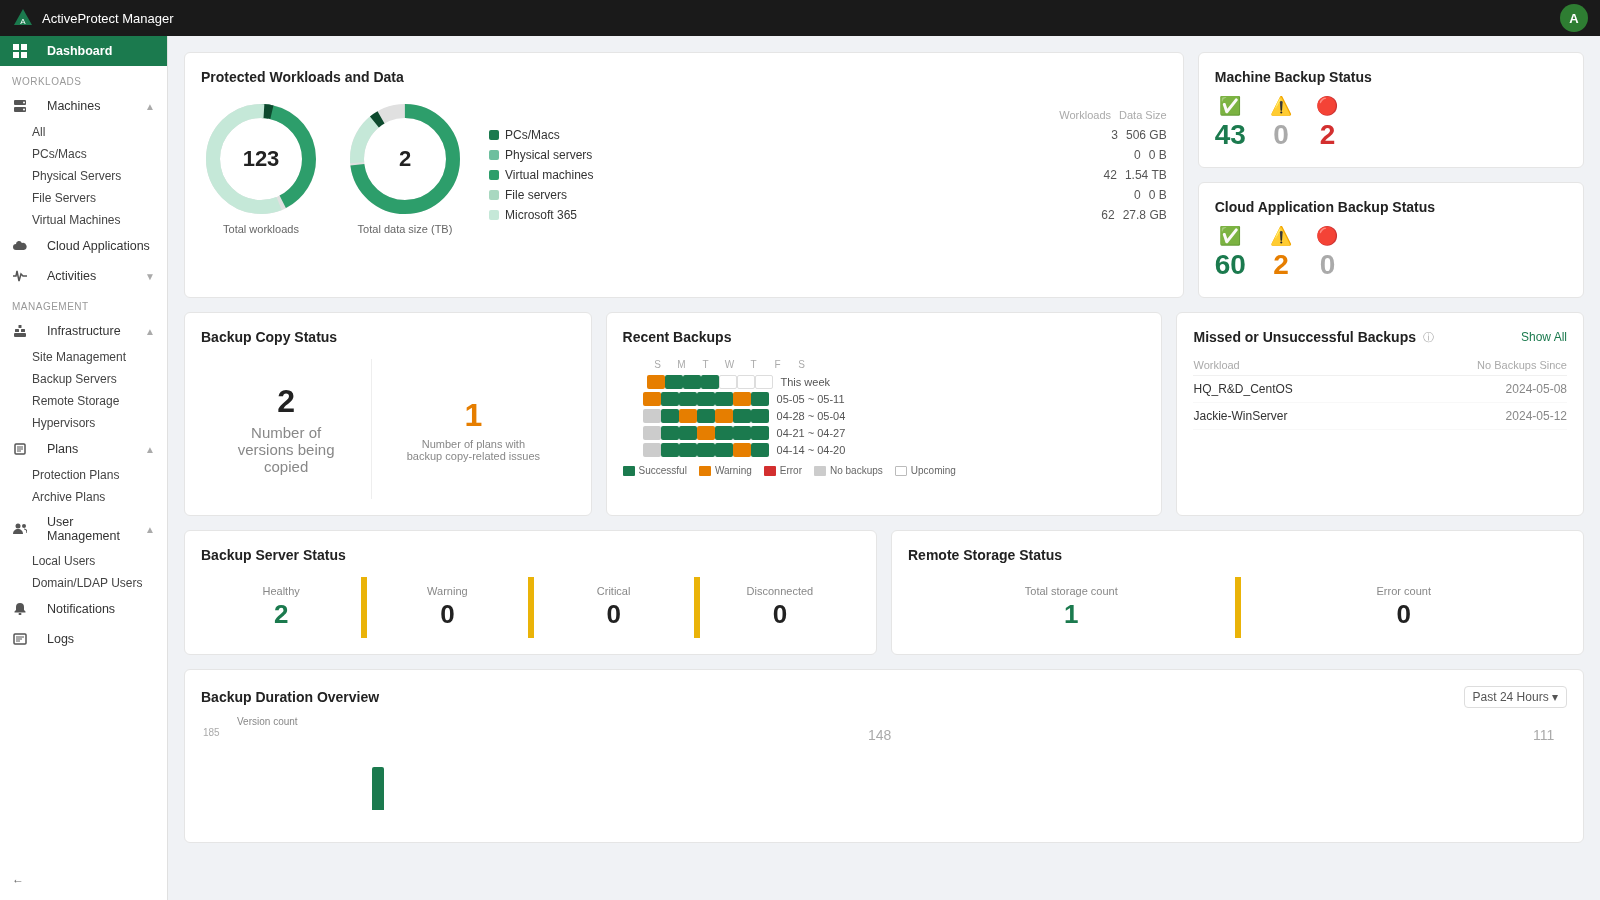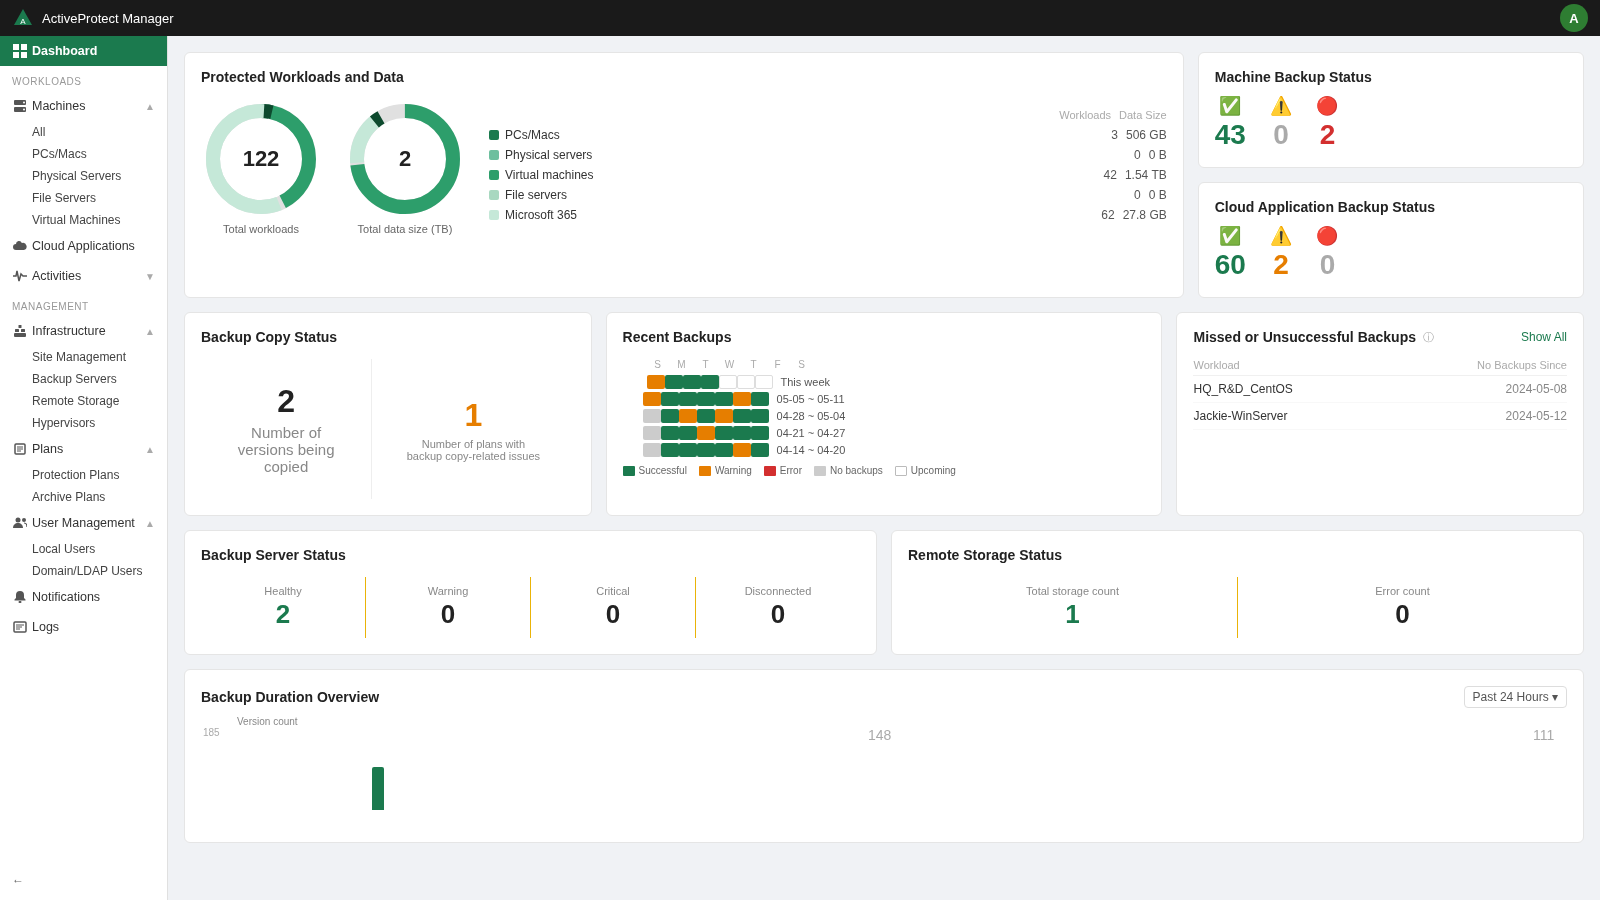--- a/index.html
+++ b/index.html
@@ -10,21 +10,21 @@
     .topbar-logo { width: 22px; height: 22px; margin-right: 8px; }
     .topbar-title { color: #fff; font-size: 13px; font-weight: 500; flex: 1; }
     .topbar-avatar { width: 28px; height: 28px; border-radius: 50%; background: #2e7d32; color: #fff; display: flex; align-items: center; justify-content: center; font-size: 13px; font-weight: 600; }
 
     
     .app-body { display: flex; flex: 1; overflow: hidden; }
 
     
     .sidebar { width: 168px; background: #fff; border-right: 1px solid #e0e0e0; display: flex; flex-direction: column; overflow-y: auto; flex-shrink: 0; }
     .sidebar-section-header { padding: 10px 12px 4px; font-size: 10px; color: #999; text-transform: uppercase; letter-spacing: 0.5px; }
-    .sidebar-item { display: flex; align-items: center; padding: 7px 12px; cursor: pointer; color: #333; font-size: 12.5px; gap: 4px; }
+    .sidebar-item { display: flex; align-items: center; padding: 7px 12px; cursor: pointer; color: #333; font-size: 12.5px; gap: 19px; }
     .sidebar-item.active { background: #1b7a4e; color: #fff; font-weight: 600; }
     .sidebar-item.active .sidebar-icon { color: #fff; }
     .sidebar-icon { width: 16px; height: 16px; display: flex; align-items: center; justify-content: center; color: #555; flex-shrink: 0; }
     .sidebar-sub { padding-left: 32px; font-size: 12px; color: #444; padding-top: 4px; padding-bottom: 4px; cursor: pointer; }
     .sidebar-chevron { margin-left: auto; font-size: 10px; color: #aaa; }
     .sidebar-bottom { margin-top: auto; padding: 8px 12px; }
     .sidebar-collapse { display: flex; align-items: center; gap: 6px; color: #666; cursor: pointer; font-size: 12px; padding: 6px 0; }
 
     
     .main { flex: 1; overflow-y: auto; padding: 16px; display: flex; flex-direction: column; gap: 14px; }
@@ -109,21 +109,21 @@
     .missed-table td:last-child { text-align: right; color: #888; }
     .info-icon { color: #aaa; font-size: 11px; margin-left: 3px; cursor: pointer; }
 
     
     .third-row { display: flex; gap: 14px; }
     .card-backup-server { flex: 1; }
     .card-remote-storage { flex: 1; }
 
     
     .server-status-row { display: flex; gap: 0; align-items: stretch; margin-top: 10px; }
-    .server-status-col { flex: 1; display: flex; flex-direction: column; align-items: center; gap: 2px; padding: 8px 0; border-right: 1px solid #eab308; }
+    .server-status-col { flex: 1; display: flex; flex-direction: column; align-items: center; gap: 2px; padding: 8px 0; border-right: 6px solid #eab308; }
     .server-status-col:last-child { border-right: none; }
     .server-status-label { font-size: 11px; color: #888; }
     .server-status-num { font-size: 26px; font-weight: 700; color: #222; }
     .server-status-num.green { color: #1b7a4e; }
 
     
     .card-duration { }
     .duration-header { display: flex; justify-content: space-between; align-items: center; margin-bottom: 8px; }
     .duration-filter { font-size: 12px; color: #555; cursor: pointer; border: 1px solid #ddd; border-radius: 4px; padding: 3px 8px; background: #fff; }
     .chart-area { position: relative; height: 100px; }
@@ -284,21 +284,21 @@
 
                 <circle cx="60" cy="60" r="48" fill="none" stroke="#1b7a4e" stroke-width="14" stroke-dasharray="8.5 293" stroke-dashoffset="0" transform="rotate(-90 60 60)"></circle>
 
                 <circle cx="60" cy="60" r="48" fill="none" stroke="#2d9e6b" stroke-width="14" stroke-dasharray="118 183" stroke-dashoffset="-10" transform="rotate(-90 60 60)"></circle>
 
                 <circle cx="60" cy="60" r="48" fill="none" stroke="#c5e8d8" stroke-width="14" stroke-dasharray="175 126" stroke-dashoffset="-132" transform="rotate(-90 60 60)"></circle>
 
                 <circle cx="60" cy="60" r="48" fill="none" stroke="#0d4a2e" stroke-width="14" stroke-dasharray="8 293" stroke-dashoffset="-304" transform="rotate(-90 60 60)"></circle>
               </svg>
               <div class="donut-center">
-                <div class="donut-num">122</div>
+                <div class="donut-num">123</div>
               </div>
             </div>
             <div class="donut-label">Total workloads</div>
           </div>
 
           <div class="donut-wrap">
             <div class="donut-container">
               <svg width="120" height="120" viewBox="0 0 120 120">
                 <circle cx="60" cy="60" r="48" fill="none" stroke="#e0e0e0" stroke-width="14"></circle>
                 <circle cx="60" cy="60" r="48" fill="none" stroke="#2d9e6b" stroke-width="14" stroke-dasharray="220 81" stroke-dashoffset="0" transform="rotate(-90 60 60)"></circle>

